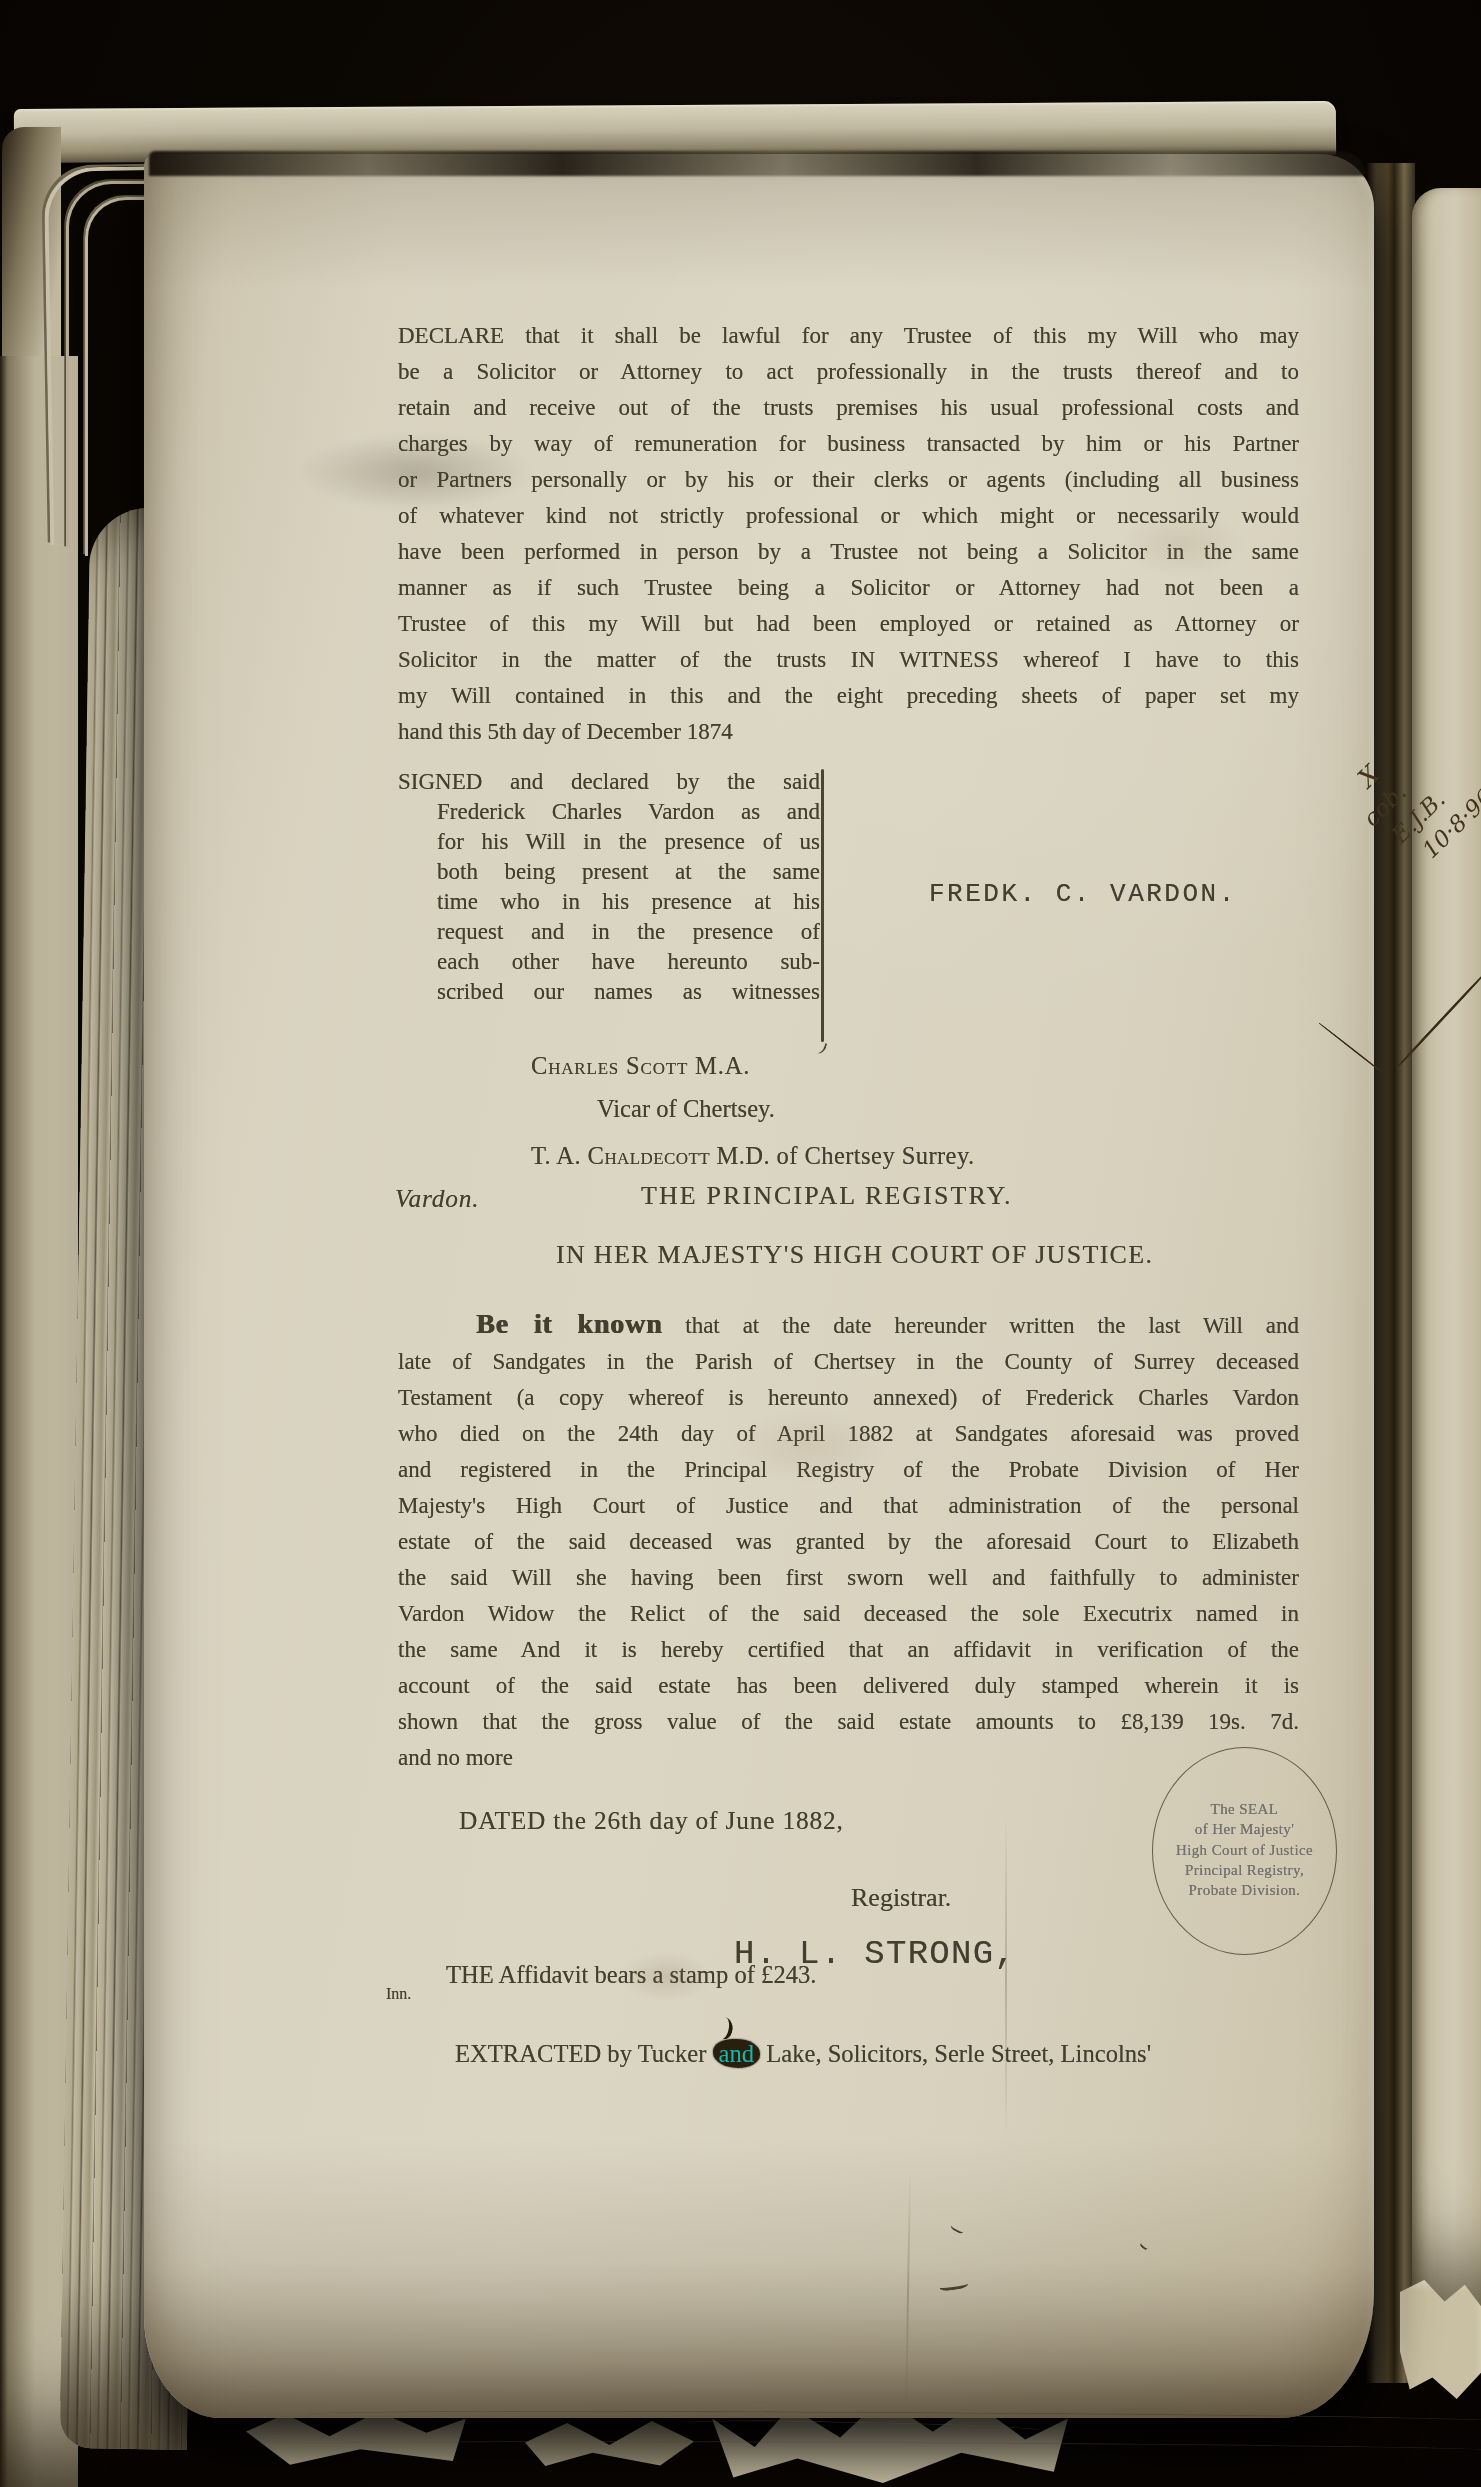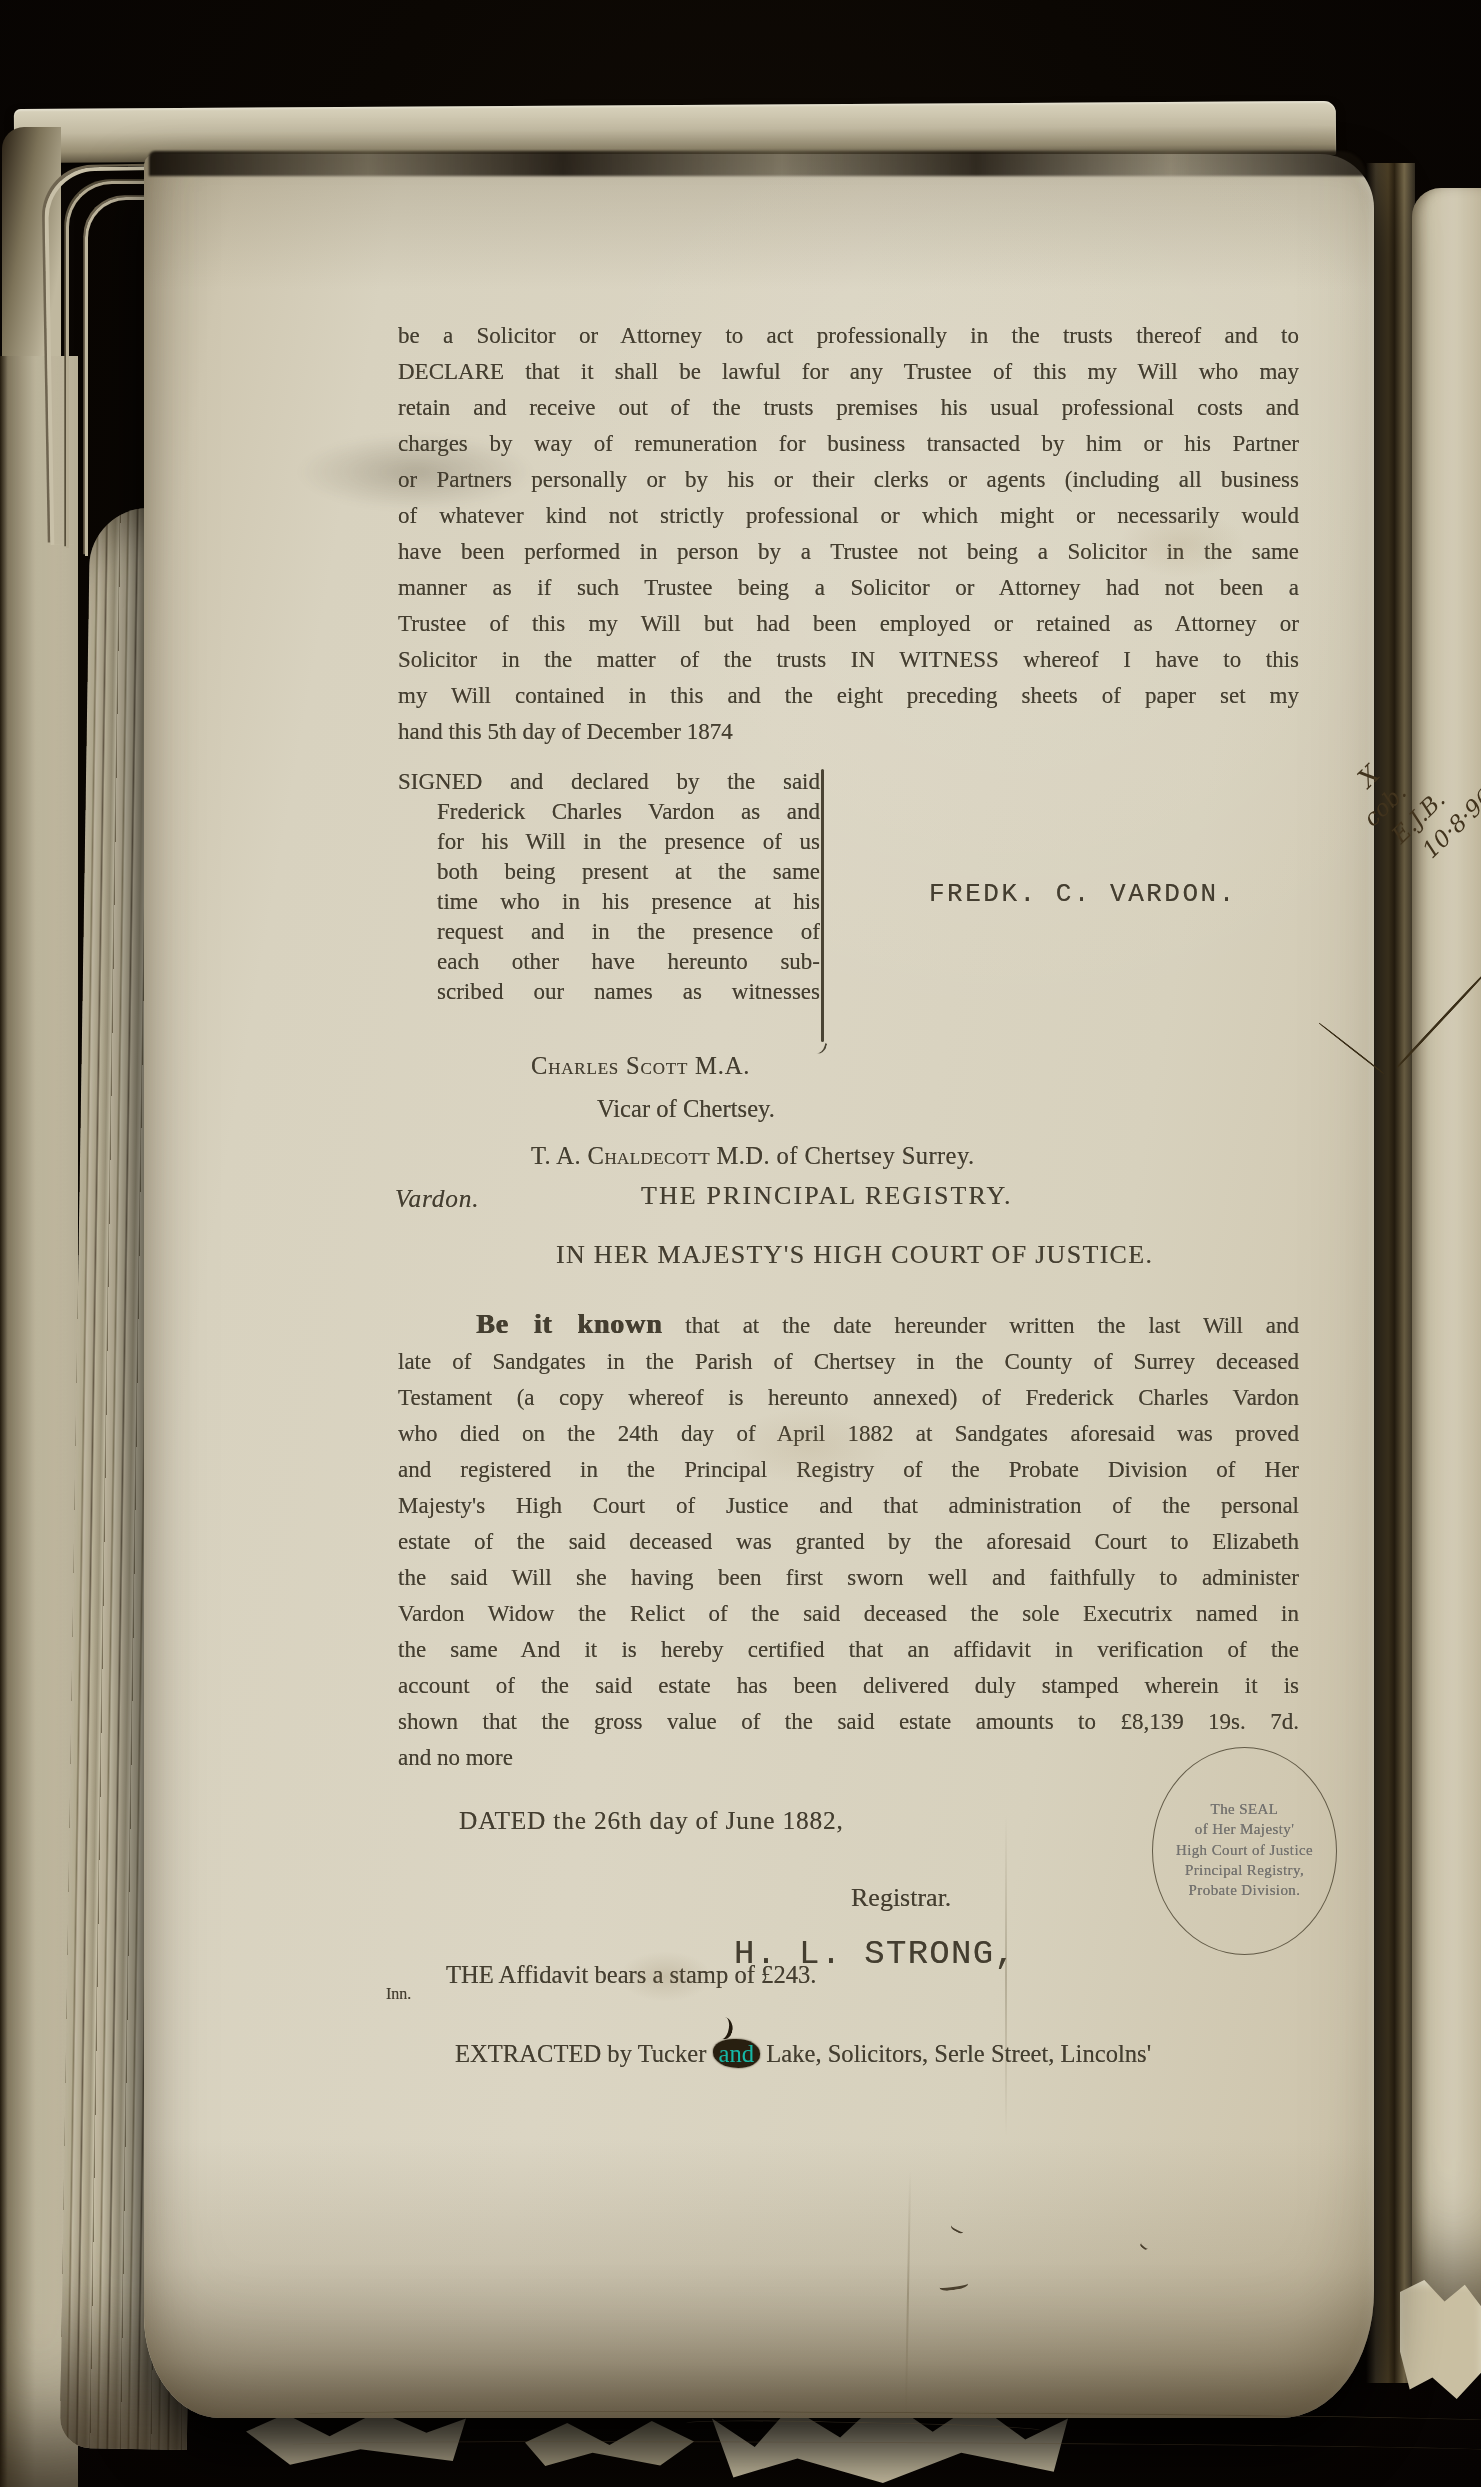--- a/index.html
+++ b/index.html
@@ -188,22 +188,22 @@
 <div class="abs rp-crumple"></div>
 <div class="abs torn torn1"></div>
 <div class="abs torn torn2"></div>
 <div class="abs torn torn3"></div>
 
 <div class="abs page print">
 
   <div class="abs smudge-tl"></div>
 
   <div class="abs block para1">
+      <div class="tline">DECLARE that it shall be lawful for any Trustee of this my Will who may</div>
       <div class="tline">be a Solicitor or Attorney to act professionally in the trusts thereof and to</div>
-      <div class="tline">DECLARE that it shall be lawful for any Trustee of this my Will who may</div>
       <div class="tline">retain and receive out of the trusts premises his usual professional costs and</div>
       <div class="tline">charges by way of remuneration for business transacted by him or his Partner</div>
       <div class="tline">or Partners personally or by his or their clerks or agents (including all business</div>
       <div class="tline">of whatever kind not strictly professional or which might or necessarily would</div>
       <div class="tline">have been performed in person by a Trustee not being a Solicitor in the same</div>
       <div class="tline">manner as if such Trustee being a Solicitor or Attorney had not been a</div>
       <div class="tline">Trustee of this my Will but had been employed or retained as Attorney or</div>
       <div class="tline">Solicitor in the matter of the trusts  IN WITNESS whereof I have to this</div>
       <div class="tline">my Will contained in this and the eight preceding sheets of paper set my</div>
       <div class="tline line-last">hand this 5th day of December 1874</div>

